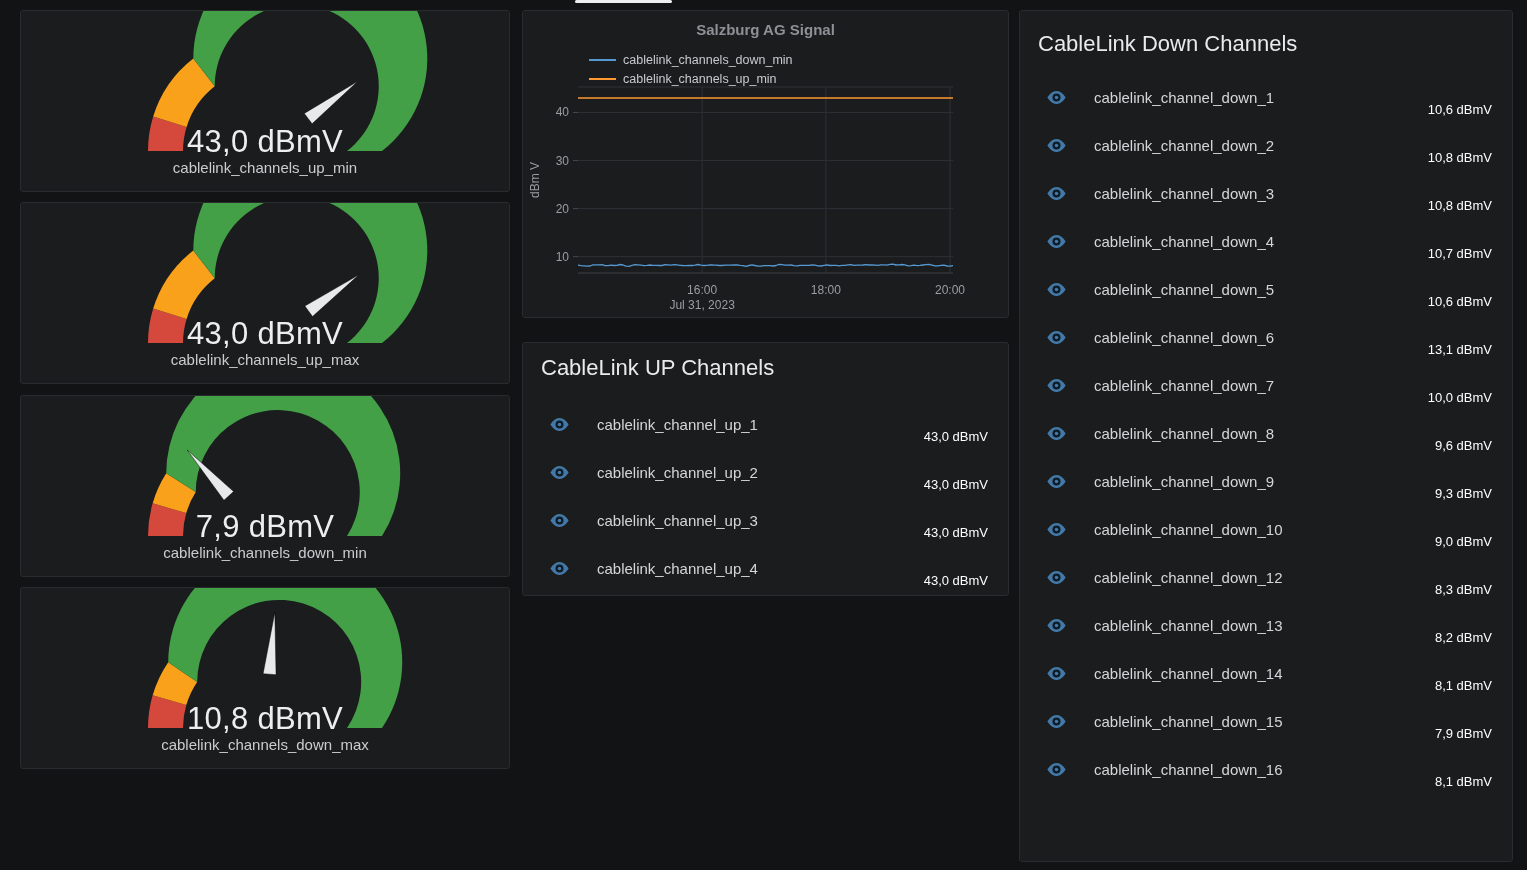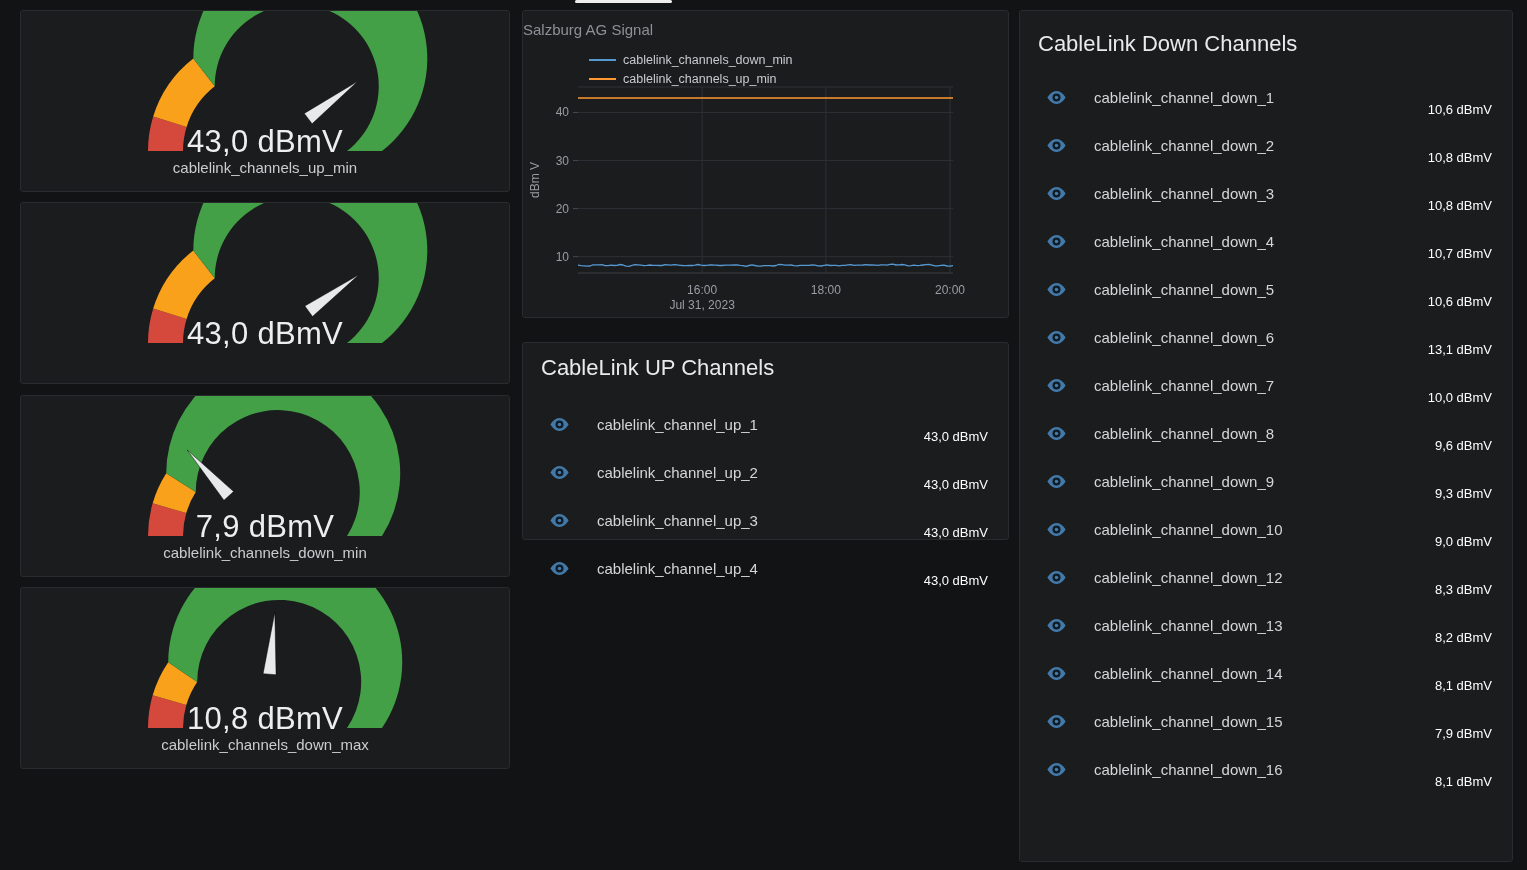--- a/index.html
+++ b/index.html
@@ -26,34 +26,34 @@
     font-size:31px;font-weight:500;color:#EDEEF0;letter-spacing:.3px;
   }
   .gauge-label{
     position:absolute;left:0;right:0;top:148px;text-align:center;
     font-size:15px;color:#CBCCCE;
   }
 
   
   #chart-panel{left:522px;top:10px;width:487px;height:308px;}
   .chart-title{
-    position:absolute;top:10px;left:0;right:0;margin:0;
-    font-size:15px;font-weight:400;color:#8E9095;cursor:pointer;
+    position:absolute;top:10px;left:0;right:0;margin:0;text-align:center;
+    font-size:15px;font-weight:700;color:#8E9095;cursor:pointer;
   }
   .legend{position:absolute;top:39px;left:66px;z-index:2;}
   .legend-item{display:flex;align-items:center;height:19px;cursor:pointer;}
   .swatch{display:inline-block;width:27px;height:2px;margin-right:7px;background:#888;}
   .lname{font-size:12.5px;color:#C9CACD;}
   #ts-chart{position:absolute;left:0;top:0;}
   #ts-chart text{font-family:"Liberation Sans",sans-serif;font-size:12px;fill:#9A9DA3;}
   #ts-chart text.ty{text-anchor:end;}
   #ts-chart text.tx{text-anchor:middle;}
 
   
-  #up-panel{left:522px;top:342px;width:487px;height:198px;}
+  #up-panel{left:522px;top:342px;width:487px;height:254px;}
   #down-panel{left:1019px;top:10px;width:494px;height:852px;}
   .list-title{
     position:absolute;left:18px;margin:0;font-size:22px;font-weight:500;
     color:#E9EAEC;cursor:pointer;
   }
   #up-title{top:12px;}
   #down-title{top:20px;}
   .rows{position:absolute;left:0;right:0;}
   #up-rows{top:57px;}
   #down-rows{top:62px;}
@@ -80,20 +80,21 @@
     <div class="gauge-label">cablelink_channels_up_min</div>
   </section>
   <section class="panel" id="gauge-panel-1">
     <svg class="gauge-svg" width="488" height="180" viewBox="0 0 488 180">
         <path d="M127 139.99999999999997 A117 117 0 0 1 132.17221726859538 105.59728194782042 L165.62497278653694 115.88869333095106 A82 82 0 0 0 162 140 Z" fill="#D4493C"></path>
         <path d="M132.17221726859538 105.59728194782042 A117 117 0 0 1 172.28987472260178 47.55186355204421 L193.74162160045594 75.20728898519337 A82 82 0 0 0 165.62497278653694 115.88869333095106 Z" fill="#F9A11B"></path>
         <path d="M172.28987472260178 47.55186355204421 A117 117 0 1 1 361 140 L326 140 A82 82 0 1 0 193.74162160045594 75.20728898519337 Z" fill="#43A047"></path>
         <polygon points="337.8459713474939,71.81691073407313 291.50752183614827,113.51820683964363 283.8663135563461,103.0009859127693" fill="#E8E9EA" stroke="rgba(0,0,0,0.45)" stroke-width="1"></polygon>
       </svg>
     <div class="gauge-value">43,0 dBmV</div>
+    <div class="gauge-label">cablelink_channels_up_max</div>
   </section>
   <section class="panel" id="gauge-panel-2">
     <svg class="gauge-svg" width="488" height="180" viewBox="0 0 488 180">
         <path d="M127 139.99999999999997 A117 117 0 0 1 131.64563877579766 107.3580405934102 L165.25591777449068 117.1227293047832 A82 82 0 0 0 162 140 Z" fill="#D4493C"></path>
         <path d="M131.64563877579766 107.3580405934102 A117 117 0 0 1 145.21363271626424 77.30826498745739 L174.76511010883476 96.06220281172227 A82 82 0 0 0 165.25591777449068 117.1227293047832 Z" fill="#F9A11B"></path>
         <path d="M145.21363271626424 77.30826498745739 A117 117 0 1 1 361 140 L326 140 A82 82 0 1 0 174.76511010883476 96.06220281172227 Z" fill="#43A047"></path>
         <polygon points="166.20047312174046,53.95795436230625 212.60430038981892,95.5864880246194 202.9616573442153,104.30540051959676" fill="#E8E9EA" stroke="rgba(0,0,0,0.45)" stroke-width="1"></polygon>
       </svg>
     <div class="gauge-value">7,9 dBmV</div>
     <div class="gauge-label">cablelink_channels_down_min</div>

